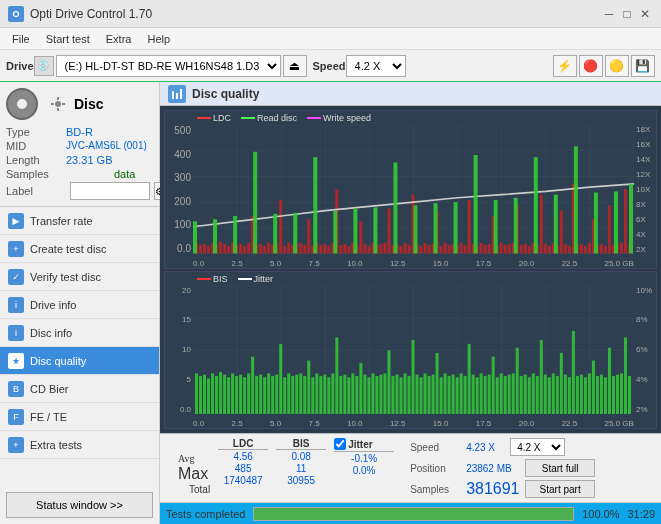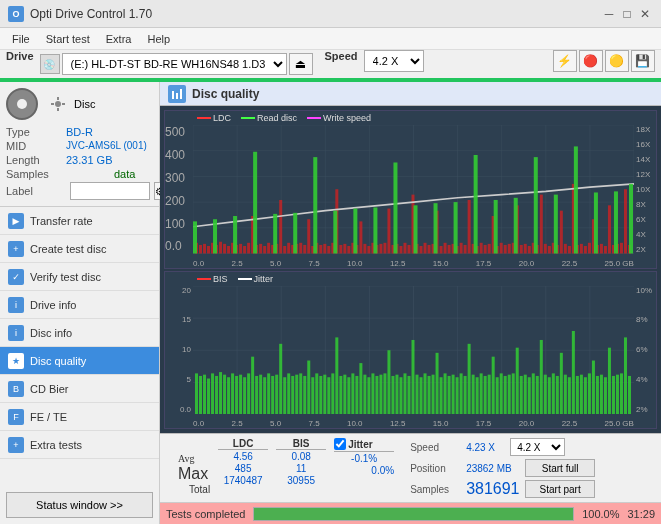--- a/index.html
+++ b/index.html
@@ -11,21 +11,21 @@
     .title-bar-icon { width: 16px; height: 16px; background: #4a90d9; border-radius: 2px; display: flex; align-items: center; justify-content: center; color: white; font-size: 8px; font-weight: bold; }
     .title-text { font-size: 12px; color: #333; }
     .title-controls { display: flex; gap: 2px; }
     .title-btn { width: 16px; height: 16px; border: none; background: transparent; cursor: pointer; font-size: 12px; color: #555; display: flex; align-items: center; justify-content: center; }
     
     
     .menu-bar { background: #f5f5f5; height: 22px; display: flex; align-items: center; padding: 0 4px; border-bottom: 1px solid #ddd; }
     .menu-item { padding: 2px 8px; font-size: 11px; color: #333; cursor: pointer; }
     
     
-    .drive-bar { background: #f0f0f0; height: 32px; display: flex; padding: 0 6px; border-bottom: 4px solid #22c55e; gap: 6px; }
+    .drive-bar { background: #f0f0f0; height: 32px; display: flex; align-items: center; padding: 0 6px; border-bottom: 1px solid #22c55e; }
     .drive-label { font-size: 11px; font-weight: bold; color: #333; }
     .drive-select { height: 22px; background: white; border: 1px solid #aaa; font-size: 11px; padding: 0 4px; min-width: 200px; }
     .drive-icon-btn { width: 24px; height: 22px; background: #f5f5f5; border: 1px solid #aaa; cursor: pointer; display: flex; align-items: center; justify-content: center; font-size: 12px; }
     .speed-label { font-size: 11px; font-weight: bold; color: #333; margin-left: 6px; }
     .speed-select { height: 22px; background: white; border: 1px solid #aaa; font-size: 11px; padding: 0 4px; min-width: 60px; }
     .toolbar-icons { display: flex; gap: 2px; margin-left: auto; }
     .toolbar-icon { width: 24px; height: 22px; background: #f5f5f5; border: 1px solid #aaa; cursor: pointer; display: flex; align-items: center; justify-content: center; font-size: 12px; }
     
     
     .main-content { display: flex; height: calc(524px - 28px - 22px - 32px); }
@@ -60,21 +60,21 @@
     .chart-header { background: #e0e8f8; height: 24px; display: flex; align-items: center; padding: 0 8px; gap: 6px; border-bottom: 1px solid #bbb; }
     .chart-title { font-size: 12px; font-weight: bold; color: #333; }
     
     
     .charts-area { flex: 1; background: #2a3a4a; display: flex; flex-direction: column; padding: 4px; gap: 2px; }
     
     
     .chart-container { flex: 1; background: #2d3f50; border: 1px solid #446; position: relative; }
     
     
-    .status-bar { height: 22px; background: #fca5a5; border-top: 1px solid #ccc; display: flex; align-items: center; padding: 0 6px; gap: 8px; }
+    .status-bar { height: 22px; background: #0ea5e9; border-top: 1px solid #ccc; display: flex; align-items: center; padding: 0 6px; gap: 8px; }
     .status-text { font-size: 11px; color: #333; }
     .progress-bar-container { flex: 1; height: 14px; background: #ddd; border: 1px solid #aaa; }
     .progress-bar-fill { height: 100%; background: #4caf50; }
     .progress-pct { font-size: 11px; color: #333; }
     .time-text { font-size: 11px; color: #333; }
     
     .chart-wrapper { position: relative; width: 100%; height: 100%; }
     
     
     .grid-line { stroke: #3d5060; stroke-width: 0.5; }
@@ -135,21 +135,21 @@
         </div>
         <div style="width:24px;height:24px;display:flex;align-items:center;justify-content:center;margin-left:4px;">
           <svg width="16" height="16" viewBox="0 0 16 16">
             <circle cx="8" cy="8" r="3" fill="#888"></circle>
             <rect x="7" y="1" width="2" height="3" fill="#888"></rect>
             <rect x="7" y="12" width="2" height="3" fill="#888"></rect>
             <rect x="1" y="7" width="3" height="2" fill="#888"></rect>
             <rect x="12" y="7" width="3" height="2" fill="#888"></rect>
           </svg>
         </div>
-        <span style="font-weight:normal;font-size:11px;">Disc</span>
+        <span style="font-weight:bold;font-size:14px;">Disc</span>
       </div>
       <div class="disc-row">
         <span class="disc-key">Type</span>
         <span class="disc-val">BD-R</span>
       </div>
       <div class="disc-row">
         <span class="disc-key">MID</span>
         <span class="disc-val" style="font-size:10px;">JVC-AMS6L (001)</span>
       </div>
       <div class="disc-row">
@@ -235,21 +235,21 @@
             <div style="display:flex;align-items:center;gap:2px;">
               <div style="width:14px;height:2px;background:#44ff44;"></div>
               <span>Read disc</span>
             </div>
             <div style="display:flex;align-items:center;gap:2px;">
               <div style="width:14px;height:2px;background:#ff44ff;"></div>
               <span>Write speed</span>
             </div>
           </div>
 
-          <div style="position:absolute;left:0;top:14px;bottom:14px;width:28px;display:flex;flex-direction:column;justify-content:space-between;align-items:flex-start;padding-right:2px;font-size:12px;color:#aaa;">
+          <div style="position:absolute;left:0;top:14px;bottom:14px;width:28px;display:flex;flex-direction:column;justify-content:space-between;align-items:flex-end;padding-right:2px;font-size:10px;color:#aaa;">
             <span>500</span>
             <span>400</span>
             <span>300</span>
             <span>200</span>
             <span>100</span>
             <span>0.0</span>
           </div>
 
           <div style="position:absolute;right:0;top:14px;bottom:14px;width:22px;display:flex;flex-direction:column;justify-content:space-between;align-items:flex-start;padding-left:2px;font-size:8px;color:#aaa;">
             <span>18X</span>
@@ -639,21 +639,21 @@
           <div style="color:#0055cc;font-size:10px;">11</div>
           <div style="color:#0055cc;font-size:10px;">30955</div>
         </div>
 
         <div style="display:flex;flex-direction:column;gap:1px;min-width:60px;text-align:center;">
           <div style="display:flex;align-items:center;gap:2px;border-bottom:1px solid #aaa;padding-bottom:1px;">
             <input type="checkbox" checked="" style="width: 12px; height: 12px;">
             <span style="color:#333;font-weight:bold;font-size:10px;">Jitter</span>
           </div>
           <div style="color:#0055cc;font-size:10px;">-0.1%</div>
-          <div style="color:#0055cc;font-size:10px;text-align:right;">0.0%</div>
+          <div style="color:#0055cc;font-size:10px;">0.0%</div>
           <div style="color:#0055cc;font-size:10px;"></div>
         </div>
       </div>
 
       <div style="display:flex;flex-direction:column;gap:3px;margin-left:8px;">
         <div style="display:flex;align-items:center;gap:4px;">
           <span style="color:#555;font-size:10px;width:52px;">Speed</span>
           <span style="color:#0055cc;font-size:10px;width:40px;">4.23 X</span>
           <select style="height:18px;font-size:10px;border:1px solid #aaa;background:white;padding:0 2px;width:55px;">
             <option>4.2 X</option>

